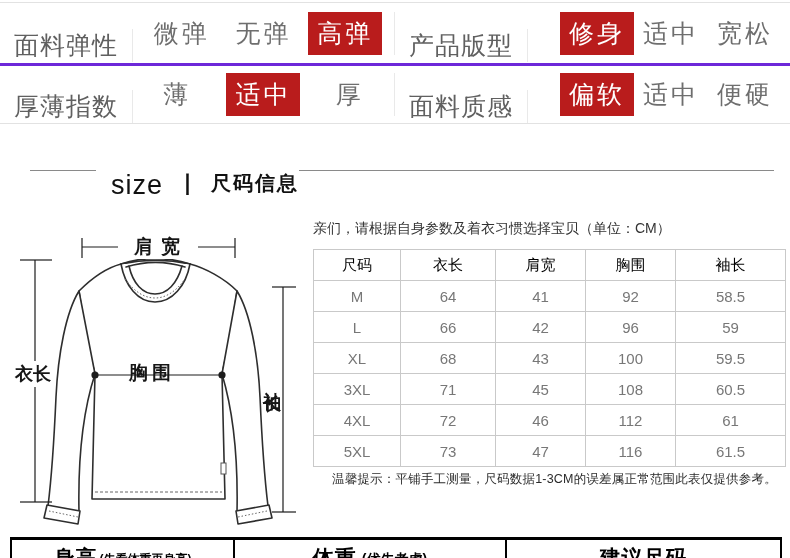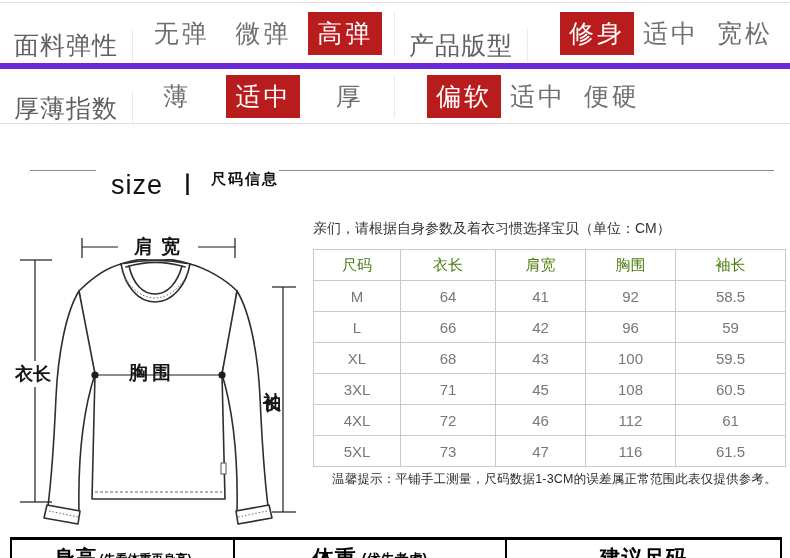--- a/index.html
+++ b/index.html
@@ -2,96 +2,97 @@
 <html><head>
 <meta charset="utf-8">
 <style>
   * { margin:0; padding:0; box-sizing:border-box; }
   html,body { width:790px; height:558px; overflow:hidden; background:#fff;
     font-family:"Liberation Sans","DejaVu Sans",sans-serif; }
 
   
   .attrs { margin-top:2px; border-top:1px solid #e2e2e2; border-bottom:1px solid #e2e2e2; }
   .attr-row { display:flex; height:60px; align-items:center; }
-  .attr-row + .attr-row { border-top:6px solid #6d28d9; }
+  .attr-row + .attr-row { border-top:3px solid #6d28d9; }
   .attr-label { width:133px; text-align:center; font-size:25px; color:#606060;
     border-right:1px solid #e9e9e9; letter-spacing:1px;margin-top:24px; }
   .attr-opts { width:262px; display:flex; justify-content:space-around; align-items:center;
     font-size:25px; color:#6e6e6e; border-right:1px solid #e9e9e9; padding:0 8px; }
   .attr-opts:last-child { border-right:none;justify-content:flex-end; }
   .opt { padding:5px 9px; letter-spacing:3px; white-space:nowrap; }
   .opt.selected { background:#b91c1c; color:#fff; }
 
   
   .sec-head { margin-top:46px; height:32px; display:flex; }
   .hline { height:0; border-top:1px solid #8a8a8a; }
   .hline.short { width:66px; margin-left:30px; }
   .hline.long { flex:1; margin-right:16px; }
   .sec-head .en { font-size:27px; color:#111; margin-left:15px; letter-spacing:1px; }
   .sec-head .bar { font-size:22px; color:#111; margin:0 12px 0 14px; font-weight:bold; }
-  .sec-head .zh { font-size:15px; color:#111; font-weight:bold; letter-spacing:2px; }
+  .sec-head .zh { font-size:20px; color:#111; font-weight:bold; letter-spacing:2px; }
 
   
   .main { display:flex; height:320px; margin-top:12px; }
 
   
   .diagram { position:relative; width:310px; height:320px; flex:none; }
   .dlabel { position:absolute; font-weight:bold; color:#161616; font-size:18px; line-height:20px; }
   .dlabel.shoulder { left:118px; top:21px; width:80px; text-align:center; background:#fff;
     letter-spacing:8px; padding:2px 0 2px 6px; font-size:19px; }
   .dlabel.length { left:14px; top:147px; background:#fff; padding:3px 1px; }
   .dlabel.chest { left:129px; top:149px; font-size:19px; letter-spacing:4px; }
   .dlabel.sleeve { left:262px; top:162px; writing-mode:vertical-lr; background:#fff;
     padding:1px 0; letter-spacing:2px; }
 
   
   .right-col { margin-left:3px; width:477px; padding-top:6px; }
   .intro { font-size:14px; color:#333; margin-bottom:11px; }
   table.size-table { border-collapse:collapse; width:472px; table-layout:fixed; }
   .size-table th, .size-table td { border:1px solid #c9c9c9; text-align:center;
     font-weight:normal; height:31px; font-size:15px; color:#777; }
-  .size-table th { color:#4d7c0f; }
+  .size-table th { color:#000000; }
   .note { font-size:12.5px; color:#2b2b2b; margin-top:4px; letter-spacing:0.2px;margin-left:19px; }
 
   
   .recommend { margin:3px 8px 0 10px; display:flex; height:40px;
     border:2px solid #000; border-top-width:3px; }
   .rec-cell { display:flex; align-items:center; justify-content:center; }
   .rec-cell:nth-child(1) { width:221px; }
   .rec-cell:nth-child(2) { width:272px; border-left:2px solid #000; }
   .rec-cell:nth-child(3) { flex:1; border-left:2px solid #000; }
   .rec-title { font-size:21px; font-weight:bold; color:#000; letter-spacing:1px; }
   .rec-sub { font-size:12px; font-weight:bold; color:#000; margin-left:2px; padding-top:4px; }
   .rec-cell:nth-child(2) .rec-sub { font-size:14px; margin-left:5px; }
 </style>
 </head>
 <body>
 
 <div class="attrs">
   <div class="attr-row">
     <div class="attr-label">面料弹性</div>
     <div class="attr-opts">
+      <span class="opt">微弹</span>
       <span class="opt">无弹</span>
-      <span class="opt">微弹</span>
       <span class="opt selected">高弹</span>
     </div>
     <div class="attr-label">产品版型</div>
     <div class="attr-opts">
       <span class="opt selected">修身</span>
       <span class="opt">适中</span>
       <span class="opt">宽松</span>
     </div>
   </div>
   <div class="attr-row">
     <div class="attr-label">厚薄指数</div>
     <div class="attr-opts">
       <span class="opt">薄</span>
       <span class="opt selected">适中</span>
       <span class="opt">厚</span>
     </div>
+    <div class="attr-label">面料质感</div>
     <div class="attr-opts">
       <span class="opt selected">偏软</span>
       <span class="opt">适中</span>
       <span class="opt">便硬</span>
     </div>
   </div>
 </div>
 
 <div class="sec-head">
   <div class="hline short"></div>

